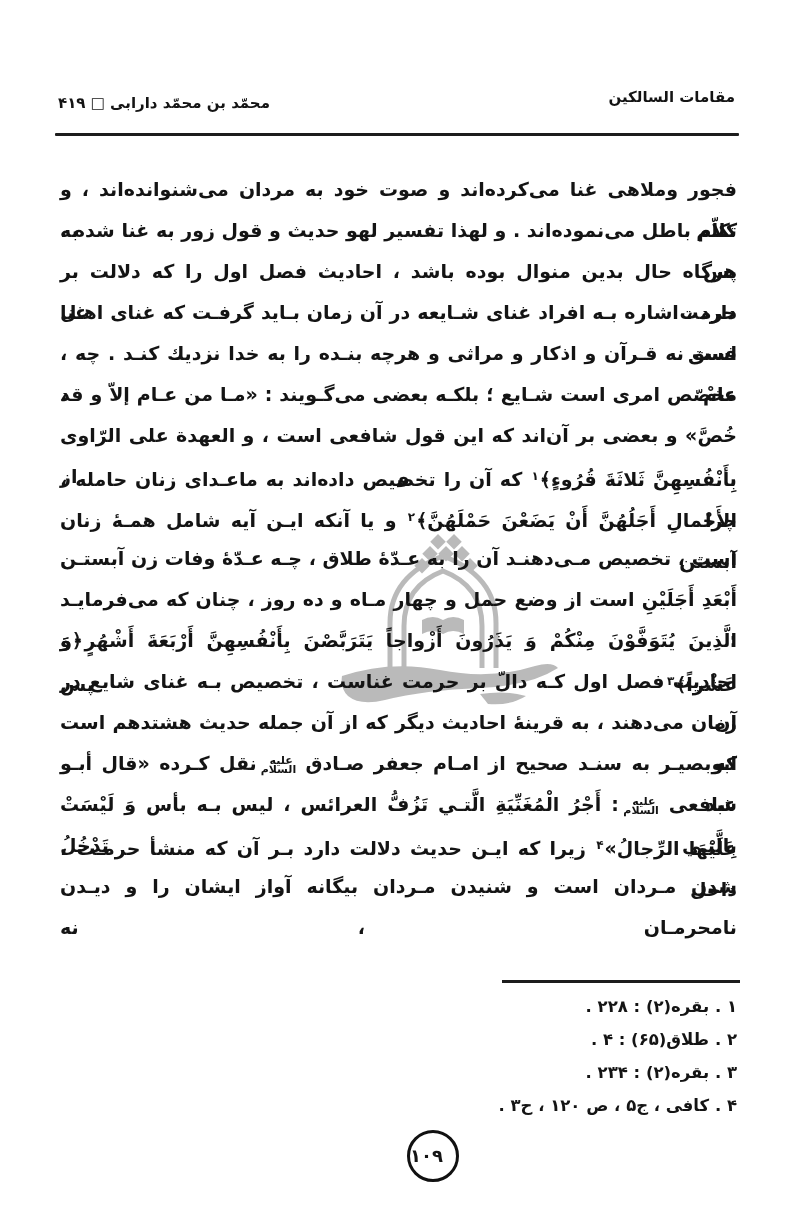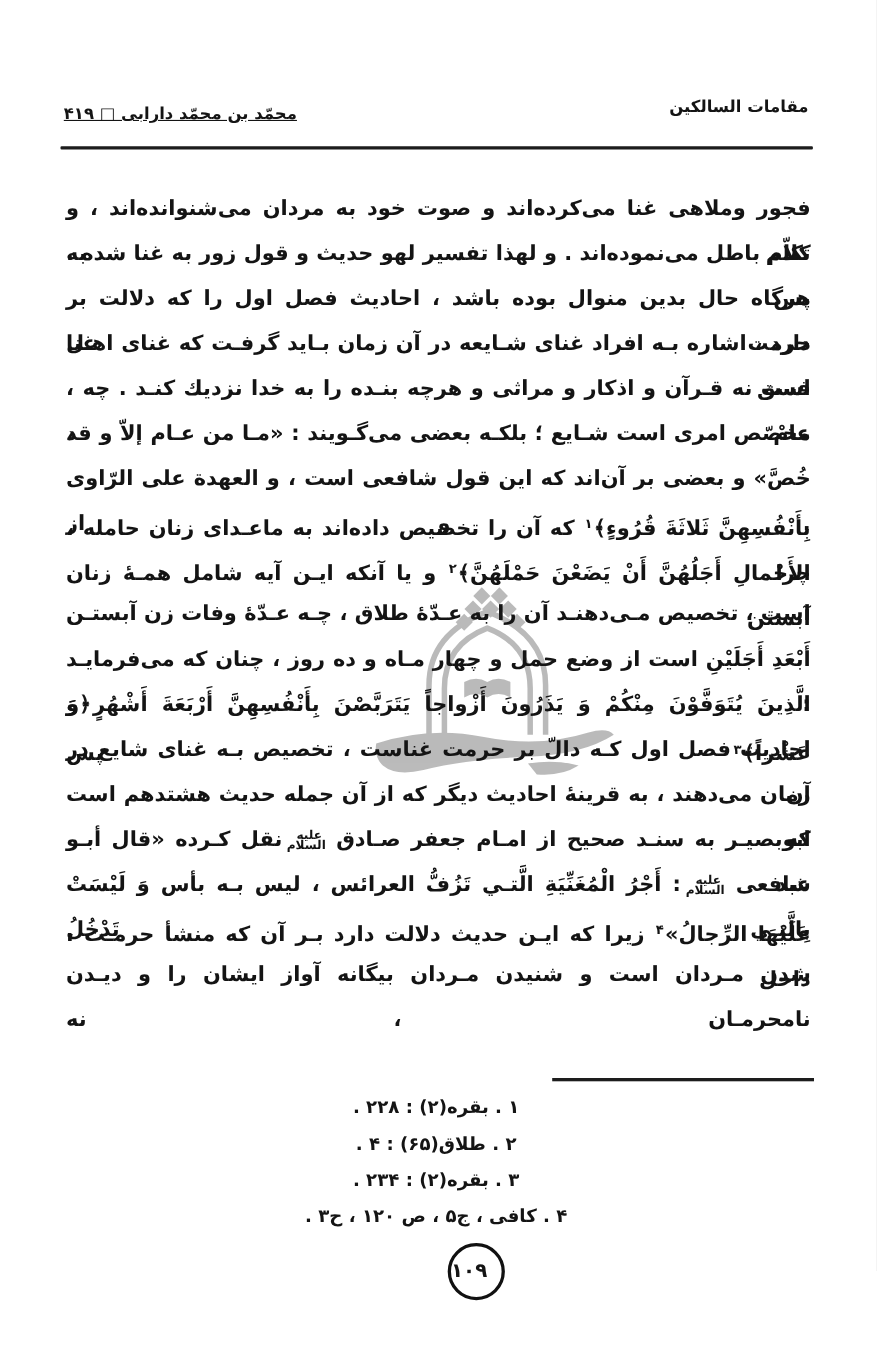--- a/index.html
+++ b/index.html
@@ -13,21 +13,21 @@
     overflow:hidden;
     direction:rtl;
   }
   
   .header{
     position:absolute;top:88px;right:62px;left:58px;
     display:flex;justify-content:space-between;align-items:flex-start;
     font-size:15px;font-weight:bold;
   }
   .header .right-title{letter-spacing:0;}
-  .header .left-title{margin-top:6px;text-decoration:underline;}
+  .header .left-title{margin-top:6px;}
   .header-rule{
     position:absolute;top:133px;right:58px;left:55px;height:3px;
     background:#1d1d1d;border-radius:1px;
   }
   
   .body-text{
     position:absolute;top:169px;right:60px;left:60px;z-index:2;
   }
   .line{
     height:41px;line-height:41px;
@@ -49,21 +49,21 @@
     position:absolute;top:528px;left:330px;width:240px;height:185px;
     z-index:1;pointer-events:none;
   }
   
   .footnote-sep{
     position:absolute;top:980px;right:57px;width:238px;height:2.5px;
     background:#1d1d1d;
   }
   .footnotes{
     position:absolute;top:990px;right:60px;left:56px;
-    text-align:center;z-index:2;
+    text-align:right;z-index:2;
   }
   .footnote{
     height:33px;line-height:33px;
     font-size:16.5px;font-weight:bold;
   }
   
   .pagenum-badge{
     position:absolute;top:1130px;left:407px;
     width:46px;height:46px;
     border:3px solid #111;border-radius:50%;

